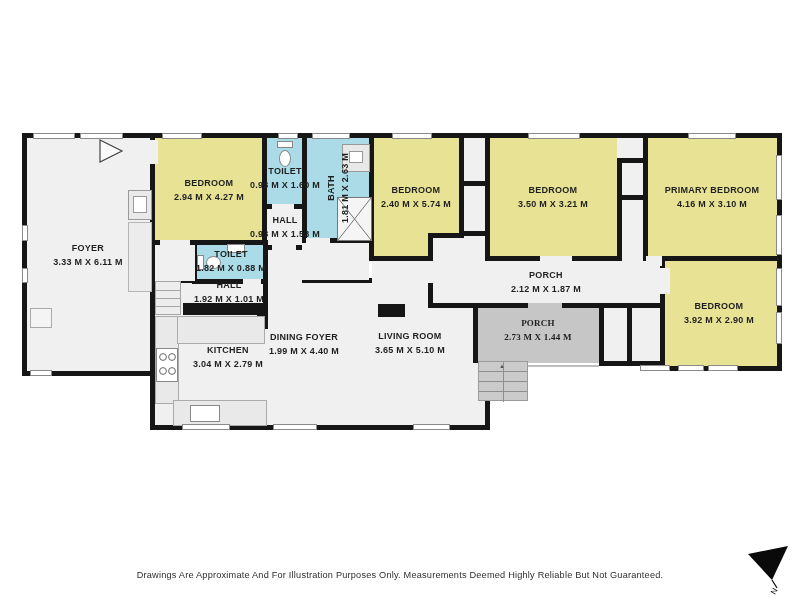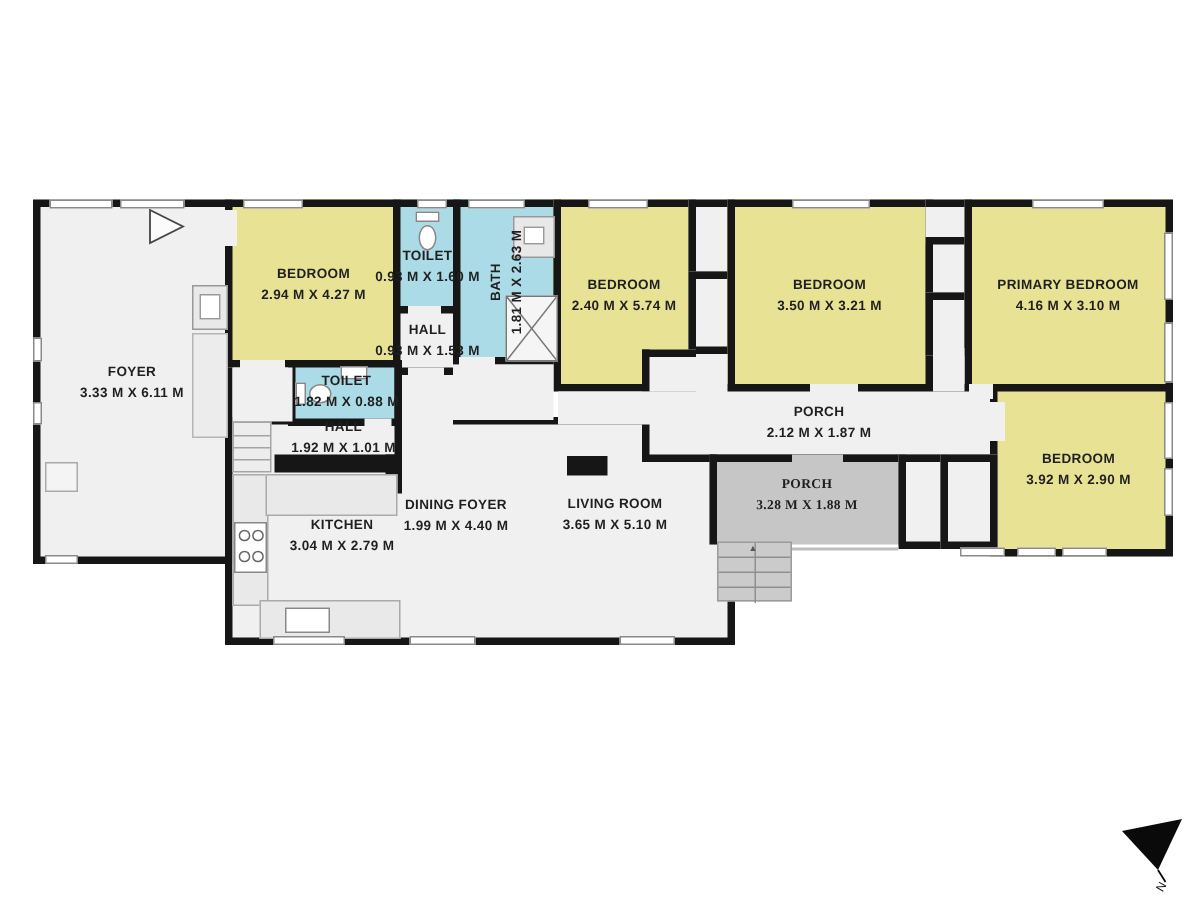--- a/index.html
+++ b/index.html
@@ -193,21 +193,21 @@
   <div class="lbl" style="left:719px;top:313px;">
     <div>BEDROOM</div>
       <div>3.92 M X 2.90 M</div>
   </div>
   <div class="lbl" style="left:546px;top:282px;">
     <div>PORCH</div>
       <div>2.12 M X 1.87 M</div>
   </div>
   <div class="lbl" style="left:538px;top:330px;font-family:Liberation Serif, serif;">
     <div>PORCH</div>
-      <div>3.28 M X 1.88 M</div>
+      <div>2.73 M X 1.44 M</div>
   </div>
   <div class="lbl" style="left:231px;top:261px;">
     <div>TOILET</div>
       <div>1.82 M X 0.88 M</div>
   </div>
   <div class="lbl" style="left:229px;top:292px;">
     <div>HALL</div>
       <div>1.92 M X 1.01 M</div>
   </div>
   <div class="lbl" style="left:228px;top:357px;">
@@ -216,20 +216,21 @@
   </div>
   <div class="lbl" style="left:304px;top:344px;">
     <div>DINING FOYER</div>
       <div>1.99 M X 4.40 M</div>
   </div>
   <div class="lbl" style="left:410px;top:343px;">
     <div>LIVING ROOM</div>
       <div>3.65 M X 5.10 M</div>
   </div>
 
+  <div id="footer-text">Drawings Are Approximate And For Illustration Purposes Only. Measurements Deemed Highly Reliable But Not Guaranteed.</div>
 
   <div style="position:absolute;left:742px;top:540px;z-index:40;">
     <svg width="52" height="58">
       <polygon points="6,14 46,6 30,40" fill="#0a0a0a"></polygon>
       <line x1="30" y1="40" x2="35" y2="48" stroke="#0a0a0a" stroke-width="1.2"></line>
       <text x="33" y="55" font-size="8" font-family="Liberation Sans, sans-serif" fill="#111" transform="rotate(-60 33 55)">N</text>
     </svg>
   </div>
 
 </div>

